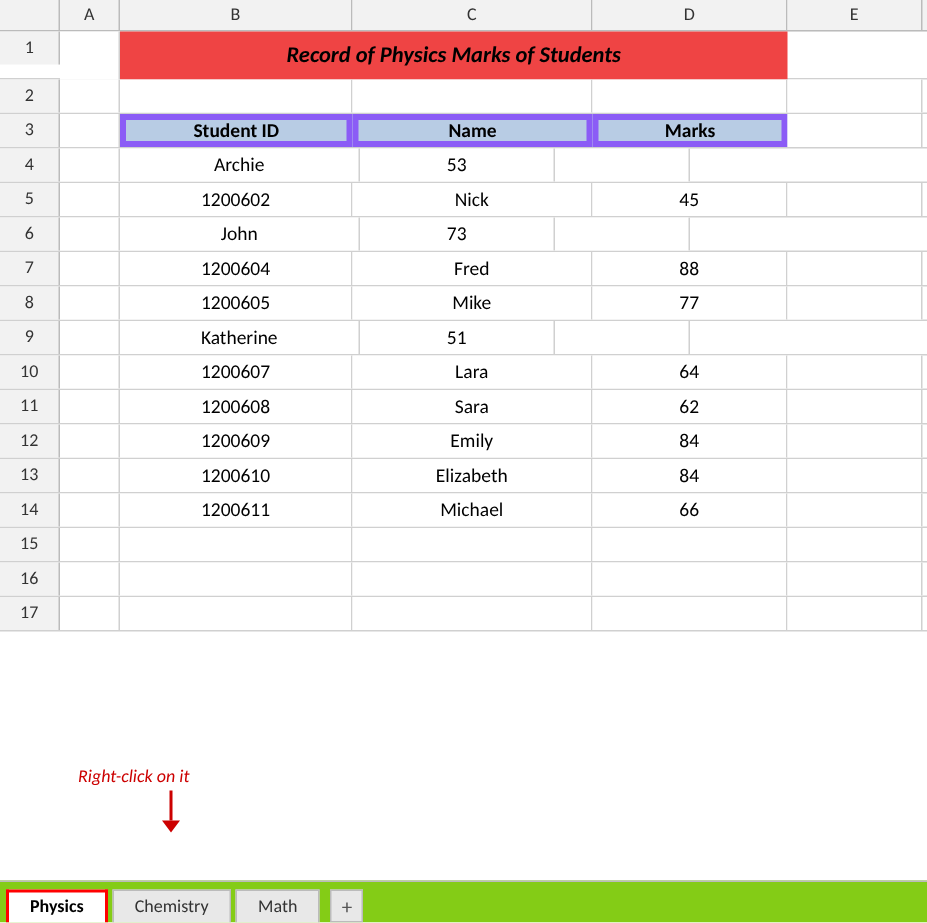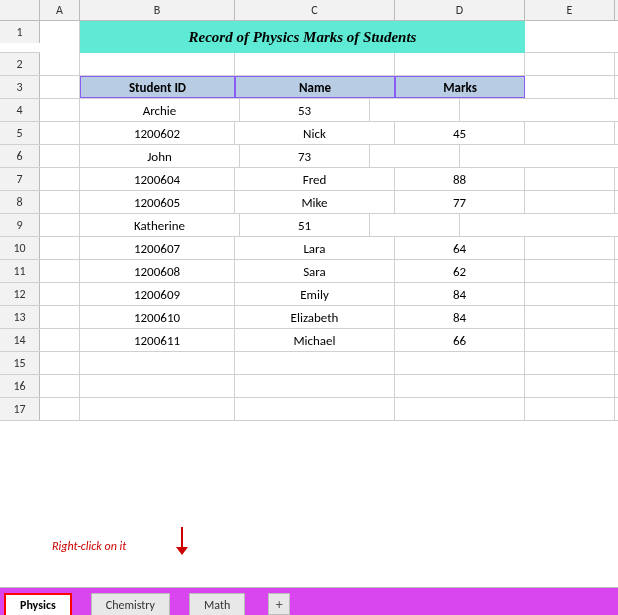--- a/index.html
+++ b/index.html
@@ -83,30 +83,29 @@
       overflow: hidden;
       white-space: nowrap;
     }
 
     
     .title-cell {
       font-weight: bold;
       font-style: italic;
       font-size: 15px;
       justify-content: center;
-      background: #5eead4;
-      font-family: Liberation Serif, serif;
+      background: #ef4444;
     }
 
     
     .header-cell {
       background: #b8cce4;
       font-weight: bold;
       justify-content: center;
-      border: 1px solid #8b5cf6;
+      border: 4px solid #8b5cf6;
     }
 
     
     .data-center {
       justify-content: center;
     }
 
     
     .col-a { width: 40px; min-width: 40px; }
     .col-b { width: 155px; min-width: 155px; }
@@ -118,26 +117,26 @@
     .row-title { height: 32px; }
     .row-title .cell { height: 32px; }
 
     
     .sheet-tabs-bar {
       position: absolute;
       bottom: 0;
       left: 0;
       right: 0;
       height: 28px;
-      background: #d946ef;
+      background: #84cc16;
       border-top: 1px solid #bbb;
       display: flex;
       align-items: flex-end;
       padding-left: 4px;
-      gap: 17px;
+      gap: 1px;
     }
 
     .sheet-tab {
       height: 22px;
       padding: 0 14px;
       border: 1px solid #bbb;
       border-bottom: none;
       background: #e8e8e8;
       font-size: 12px;
       cursor: pointer;
@@ -168,22 +167,22 @@
       margin-left: 4px;
       color: #555;
     }
 
     
     .annotation {
       position: absolute;
       bottom: 55px;
       left: 55px;
       display: flex;
-      flex-direction: row;
-      align-items: flex-end;
+      flex-direction: column;
+      align-items: center;
     }
 
     .annotation-text {
       color: #cc0000;
       font-size: 12px;
       font-style: italic;
       margin-bottom: 2px;
     }
 
     .annotation-arrow {

